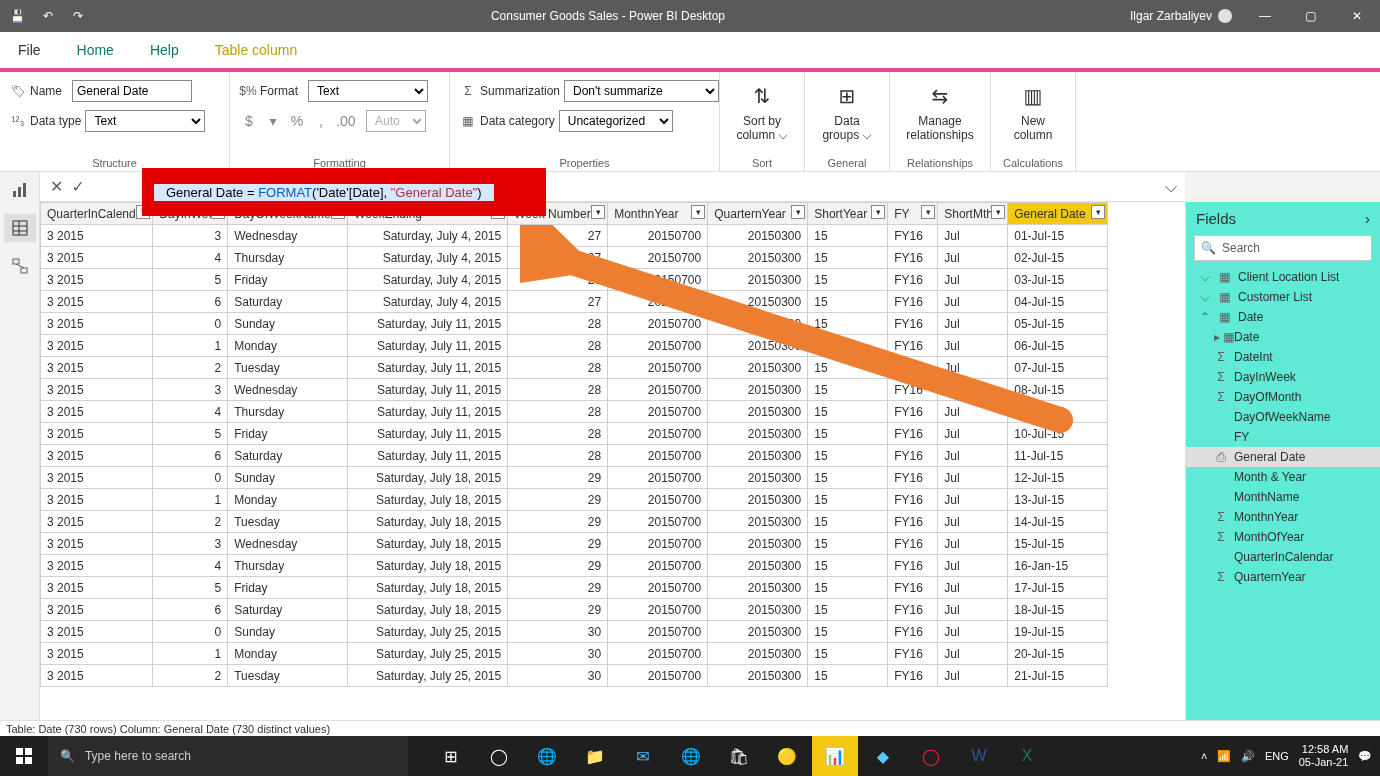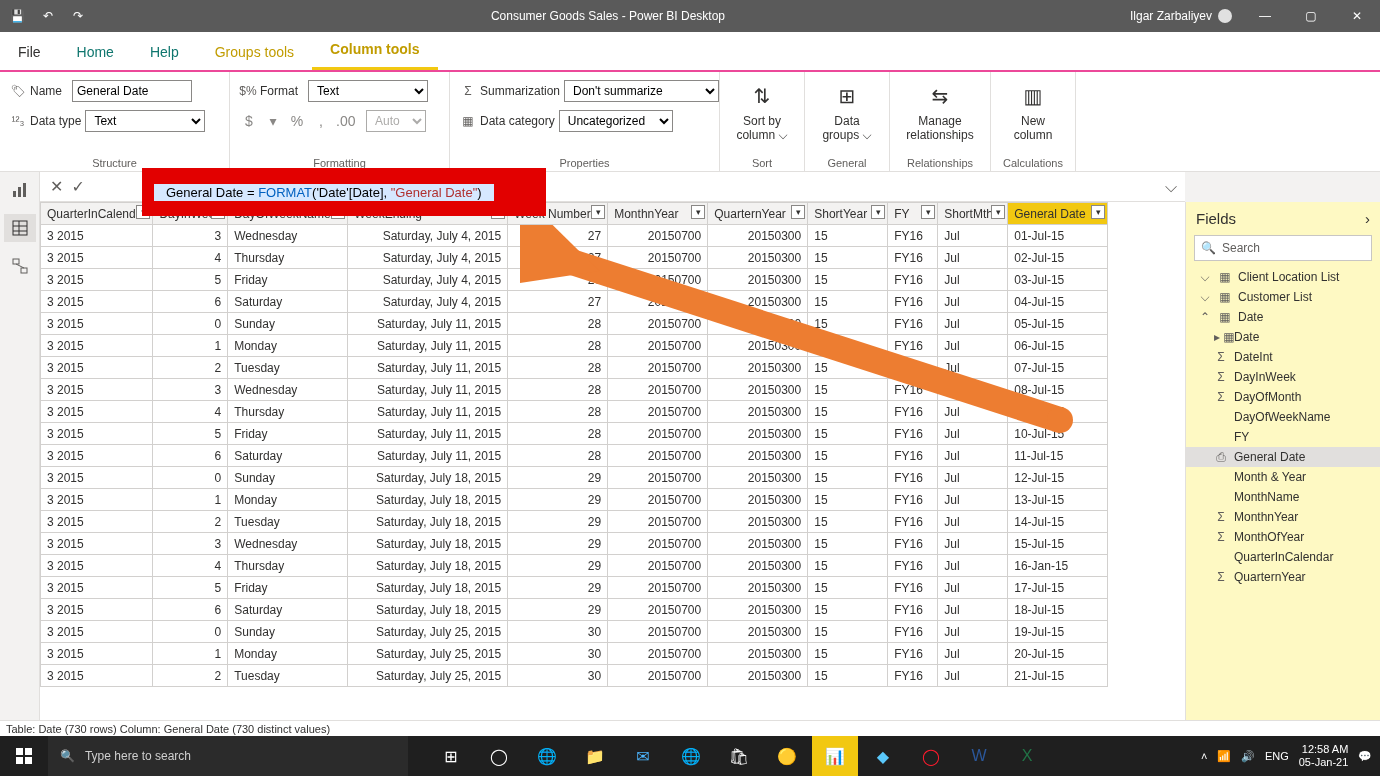--- a/index.html
+++ b/index.html
@@ -9,21 +9,21 @@
 .titlebar { height:32px; background:#5a5a5a; color:#fff; display:flex; align-items:center; font-size:12px; }
 .titlebar .qat { display:flex; gap:2px; padding:0 4px; }
 .titlebar .qat div { width:28px; height:28px; display:flex; align-items:center; justify-content:center; }
 .titlebar .title { flex:1; text-align:center; }
 .titlebar .user { padding:0 10px; display:flex; align-items:center; gap:6px; }
 .titlebar .user .dot { width:14px; height:14px; border-radius:50%; background:#e0e0e0; }
 .titlebar .winbtns { display:flex; }
 .titlebar .winbtns div { width:46px; height:32px; display:flex; align-items:center; justify-content:center; }
 
 
-.menutabs { height:40px; background:#fff; display:flex; align-items:flex-end; font-size:14px; border-bottom:2px solid #ec4899;}
+.menutabs { height:40px; background:#fff; display:flex; font-size:14px; border-bottom:4px solid #ec4899;}
 .menutabs .tab { padding:10px 18px; cursor:pointer; color:#0f766e;}
 .menutabs .tab.file { color:#323130; }
 .menutabs .tab.active-yellow { color:#c19c00; border-bottom:3px solid #f2c811; font-weight:600;}
 .menutabs .tab.secondary-active { color:#c19c00;}
 
 
 .ribbon { height:100px; background:#fff; border-bottom:1px solid #e1dfdd; display:flex; font-size:12px; color:#323130;}
 .ribbon .group { border-right:1px solid #e1dfdd; padding:6px 10px 2px; display:flex; flex-direction:column; justify-content:space-between;}
 .ribbon .group .body { display:flex; gap:8px; align-items:flex-start; flex:1;}
 .ribbon .group .label { text-align:center; font-size:11px; color:#605e5c; padding-top:2px;}
@@ -43,21 +43,21 @@
 .fbar .expand{width:28px;text-align:center;color:#605e5c;}
 .red-highlight{position:absolute;left:142px;top:-12px;width:404px;height:48px;background:#e20000;z-index:5;display:flex;align-items:center;padding:0 12px;}
 .red-highlight .code{background:#d6e8ff;font-family:Consolas,monospace;font-size:13px;padding:1px 12px;}
 .red-highlight .tok-kw{color:#0060c0;}
 .red-highlight .tok-str{color:#b03030;}
 .arrow{position:absolute;z-index:8;pointer-events:none;}
 
 
 .content { position:absolute; top:202px; left:40px; right:0; bottom:56px; display:flex;}
 .grid-wrap { flex:1; overflow:hidden; position:relative; background:#fff;}
-.fields { width:195px; background:#fef9c3; border-left:1px solid #e1dfdd; font-size:12px; color:#323130;}
+.fields { width:195px; background:#5eead4; border-left:1px solid #e1dfdd; font-size:12px; color:#323130;}
 .fields .hdr{display:flex;align-items:center;justify-content:space-between;padding:8px 10px;font-size:15px;}
 .fields .search{margin:0 8px 6px;height:26px;border:1px solid #c8c6c4;background:#fff;display:flex;align-items:center;padding:0 6px;color:#605e5c;gap:6px;}
 .fields .tree{font-size:12px;}
 .fields .titem{display:flex;align-items:center;gap:6px;padding:3px 8px 3px 12px;white-space:nowrap;}
 .fields .titem.sel{background:#e1dfdd;}
 .fields .titem .glyph{width:14px;text-align:center;color:#605e5c;}
 .fields .titem.level3{padding-left:28px;}
 
 
 table.grid{border-collapse:collapse;font-size:12px;color:#323130;table-layout:fixed;}
@@ -98,22 +98,21 @@
     <div>—</div>
     <div>▢</div>
     <div>✕</div>
   </div>
 </div>
 
 <div class="menutabs">
   <div class="tab file">File</div>
   <div class="tab">Home</div>
   <div class="tab">Help</div>
-  <div class="tab secondary-active">Groups tools</div>
-  <div class="tab active-yellow">Column tools</div>
+  <div class="tab secondary-active">Table column</div>
 </div>
 
 <div class="ribbon">
   <div class="group" style="width:230px">
     <div class="body" style="flex-direction:column;gap:4px">
       <div class="row">
           <span class="ico">🏷</span>
           <span>Name</span>
         <input class="txt" style="width: 120px; margin-left: 6px;" value="General Date">
         </div>

